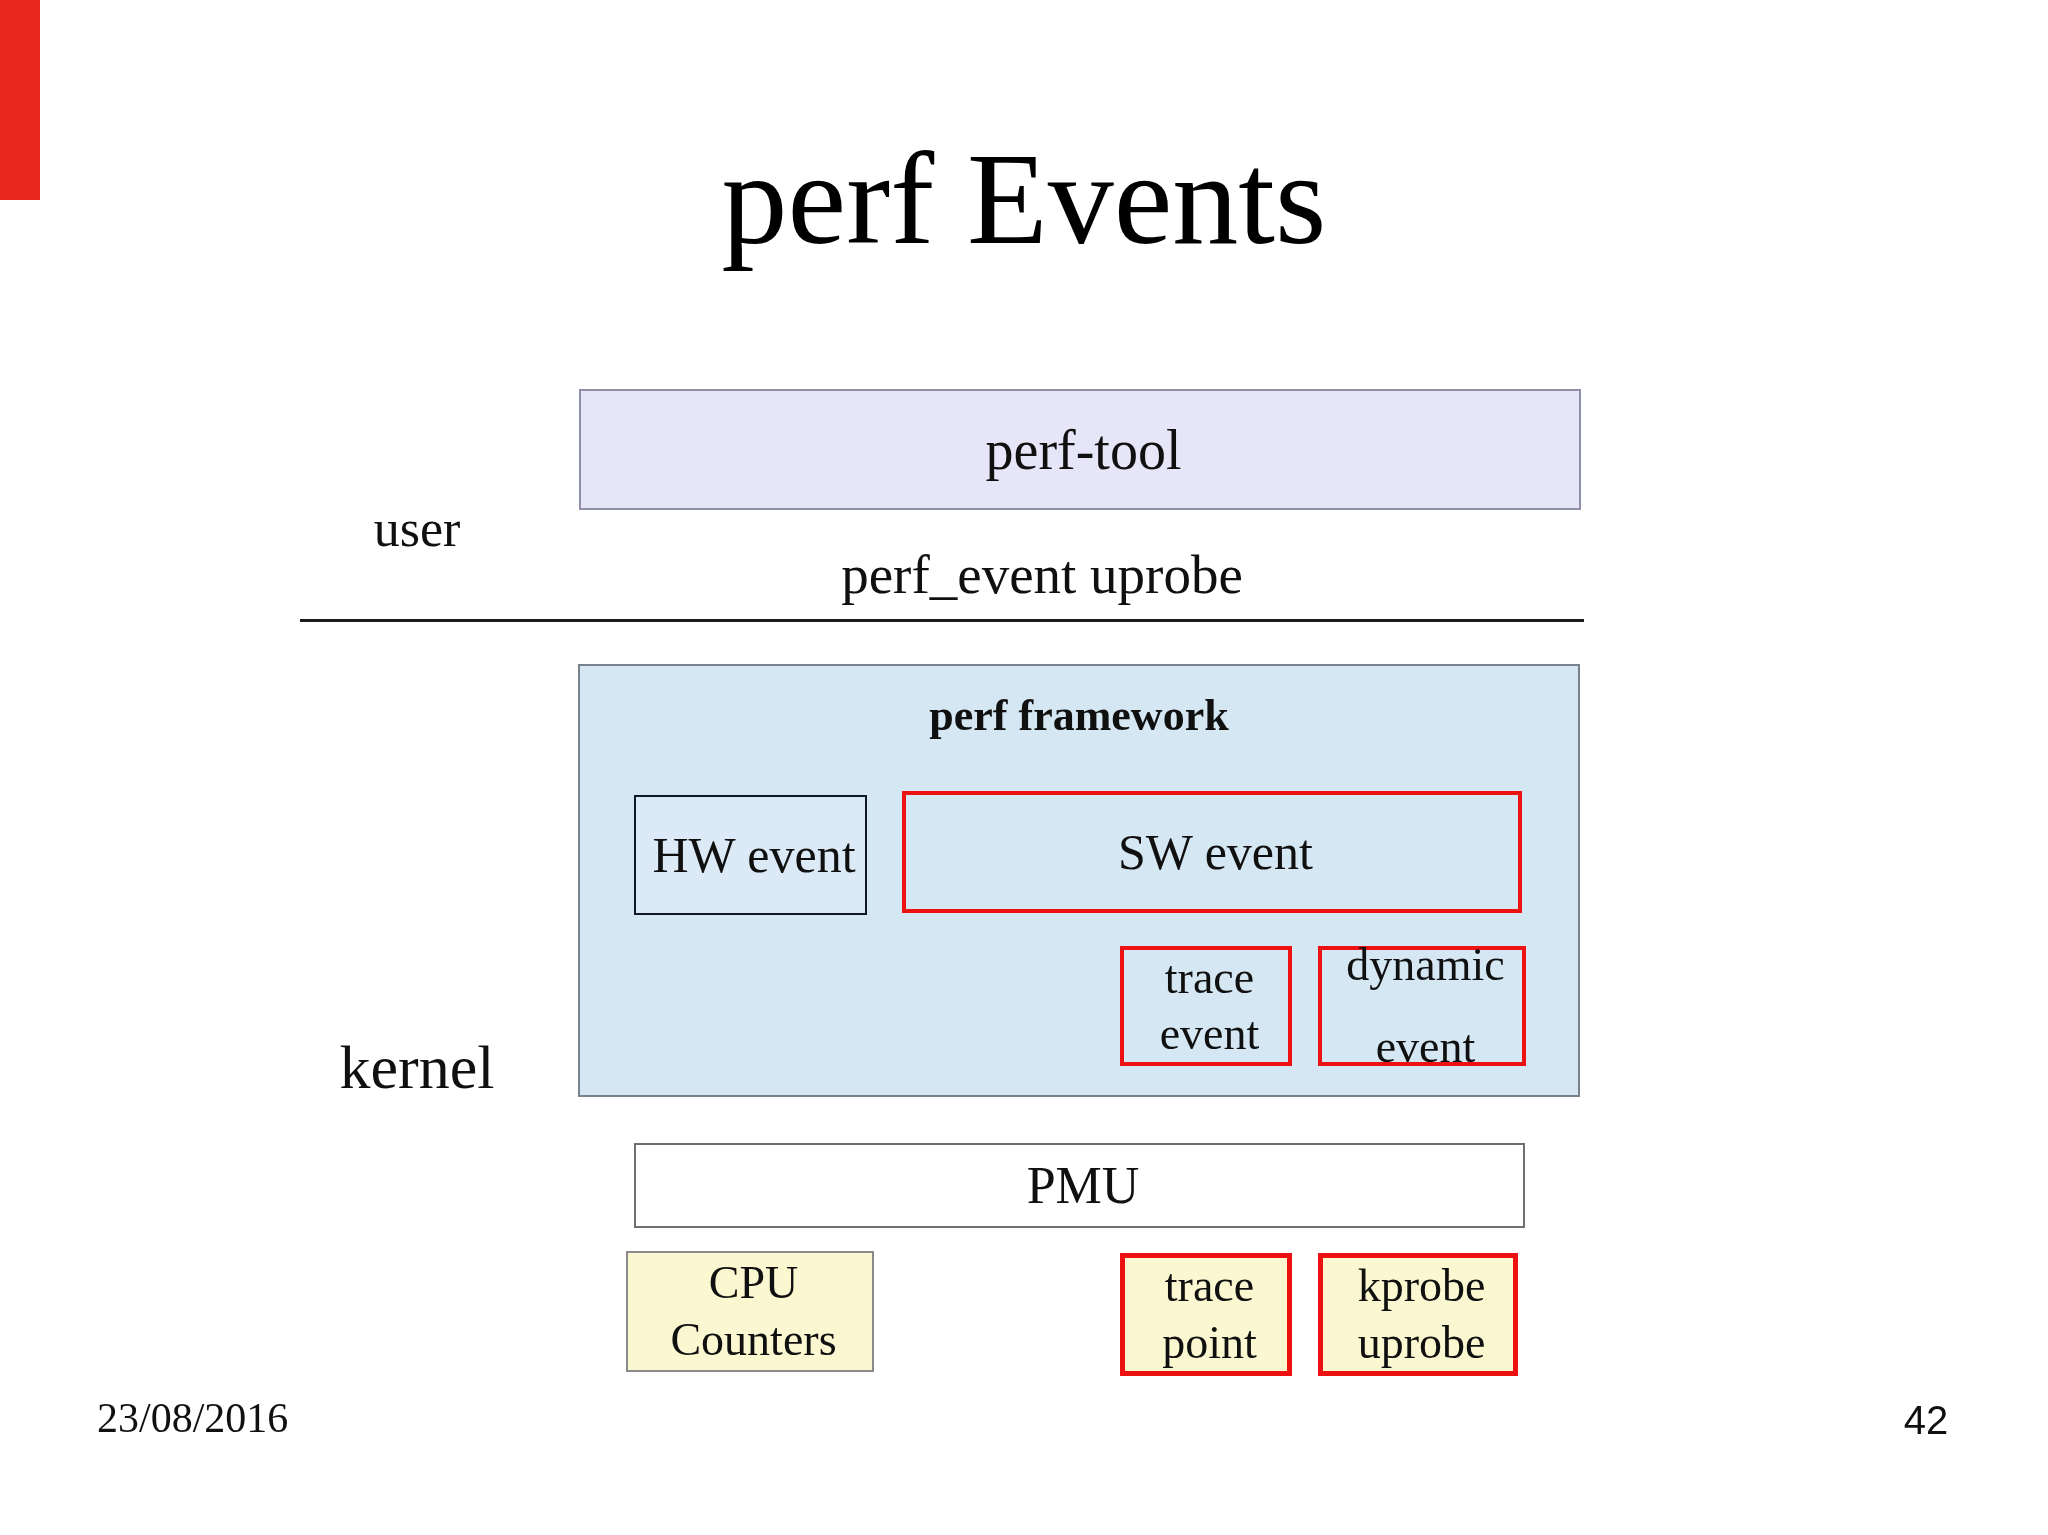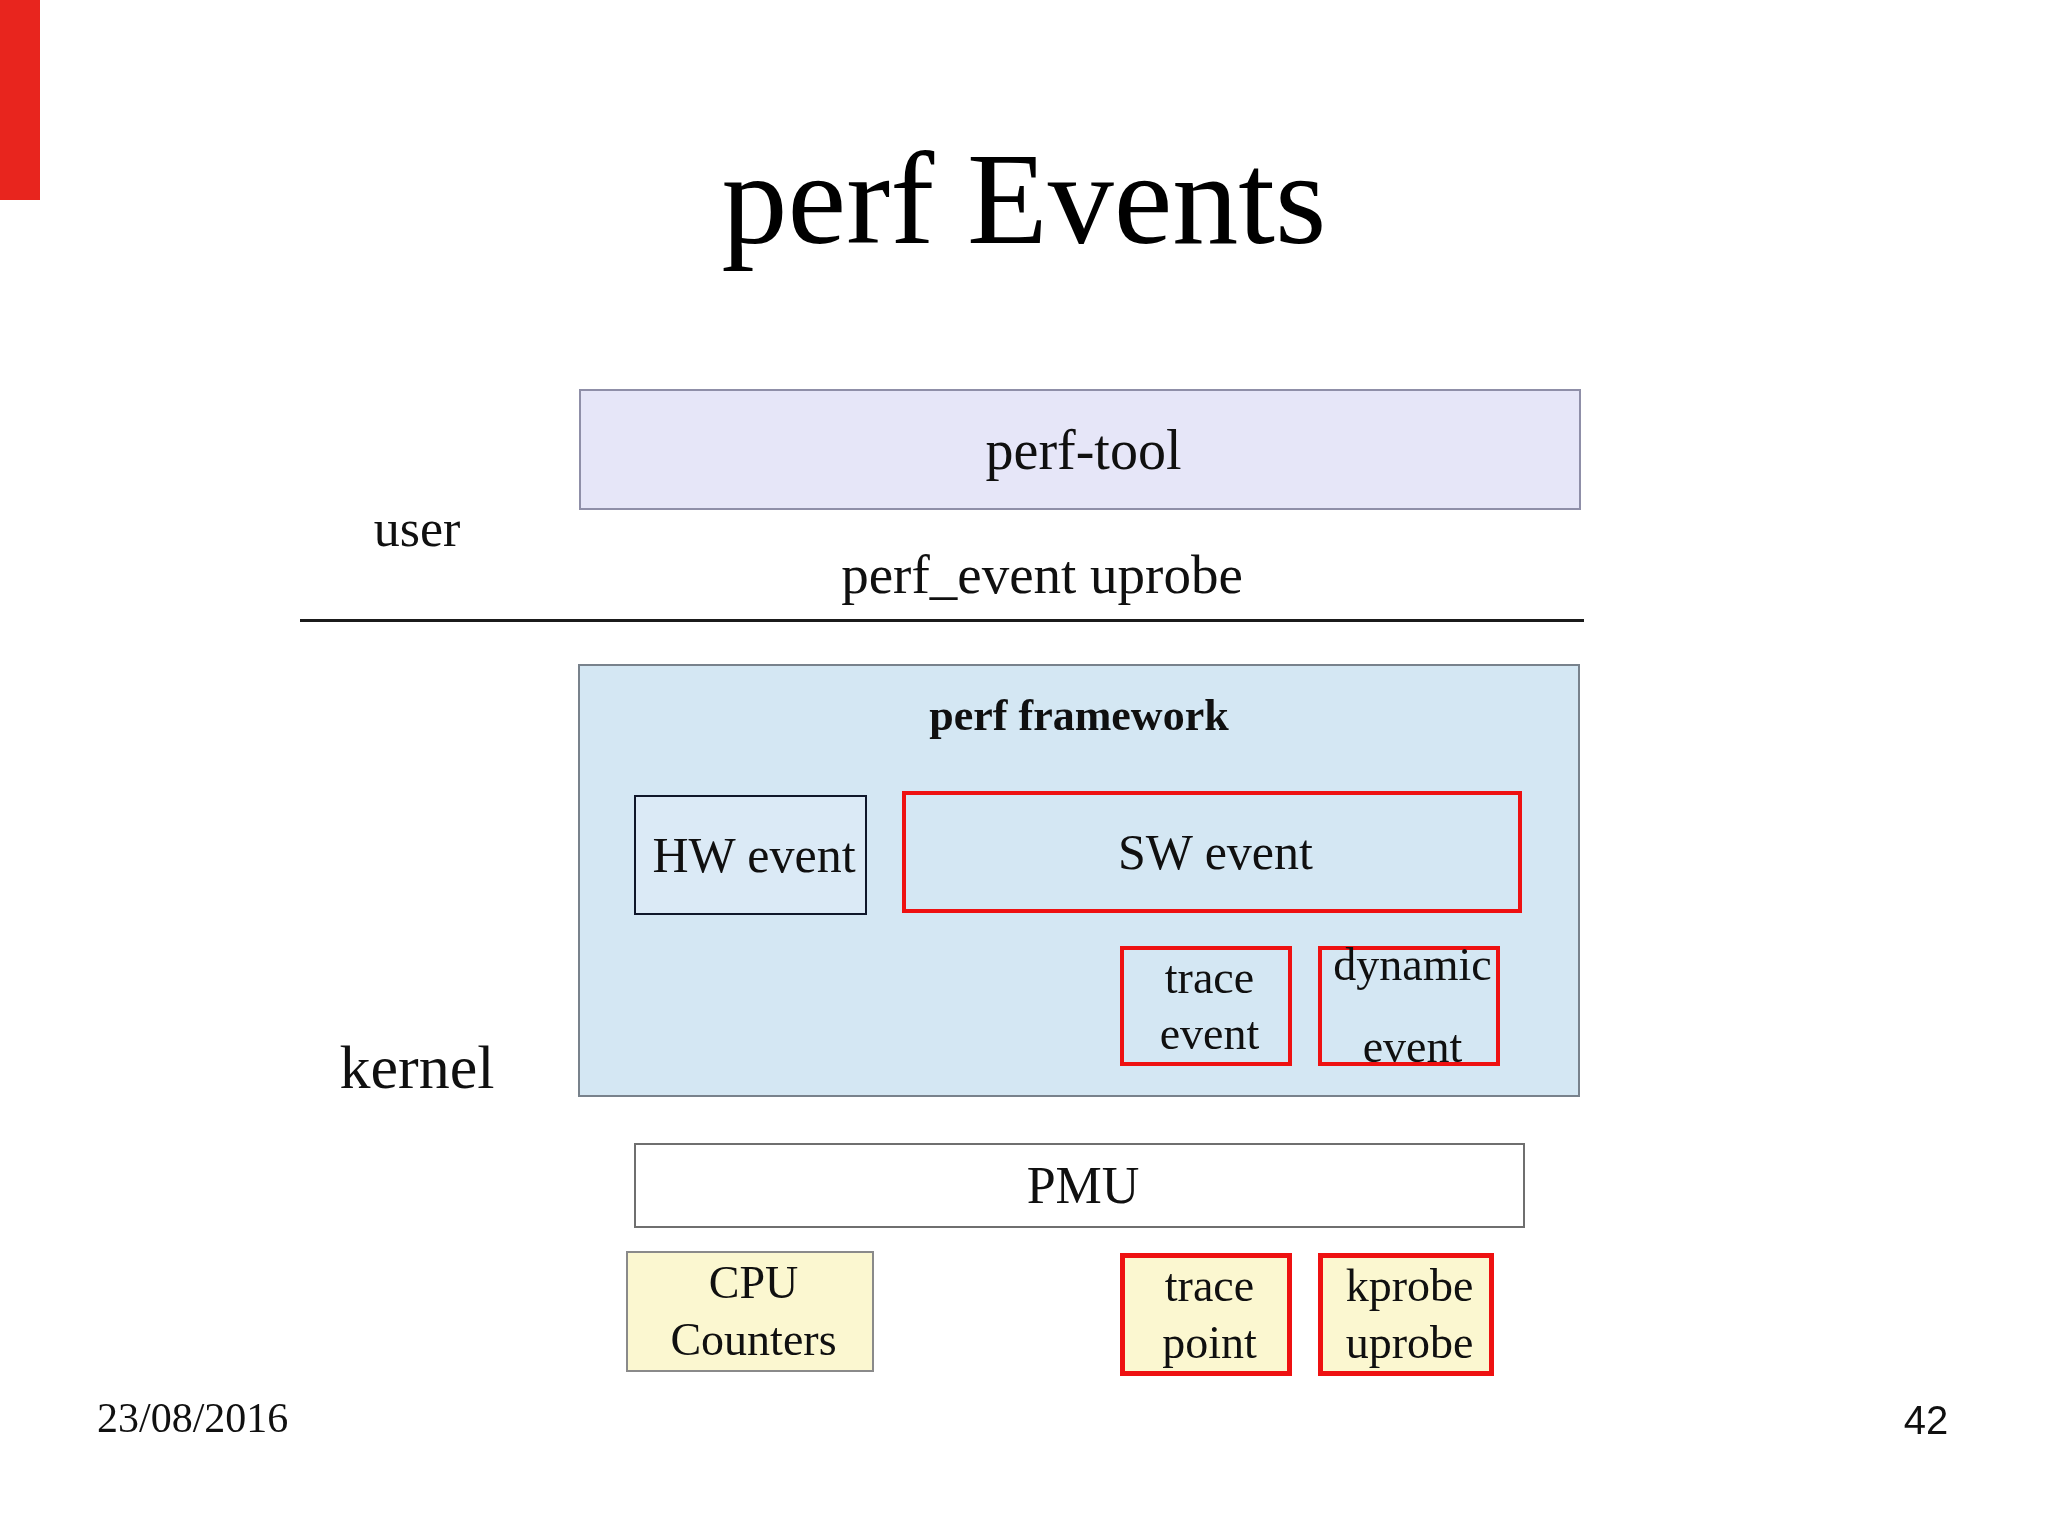--- a/index.html
+++ b/index.html
@@ -45,37 +45,37 @@
   }
   #sw-event-box {
     left:902px; top:791px; width:620px; height:122px;
     background:var(--blue-fill,#d4e7f3); border:4px solid var(--red-accent,#ee1111); font-size:50px;
   }
   #trace-event-box {
     left:1120px; top:946px; width:172px; height:120px;
     background:var(--blue-fill,#d4e7f3); border:4px solid var(--red-accent,#ee1111); font-size:46px;
   }
   #dynamic-event-box {
-    left:1318px; top:946px; width:182px; height:120px;
+    left:1318px; top:946px; width:208px; height:120px;
     background:var(--blue-fill,#d4e7f3); border:4px solid var(--red-accent,#ee1111); font-size:46px;gap:26px;
   }
   #pmu-box {
     left:634px; top:1143px; width:891px; height:85px;
     background:#ffffff; border:2px solid #6f6f6f; font-size:52px;
   }
   #cpu-counters-box {
     left:626px; top:1251px; width:248px; height:121px;
     background:var(--yellow-fill,#fbf7d0); border:2px solid #8a8a8a; font-size:46px;
   }
   #trace-point-box {
     left:1120px; top:1253px; width:172px; height:123px;
     background:var(--yellow-fill,#fbf7d0); border:5px solid var(--red-accent,#ee1111); font-size:46px;
   }
   #kprobe-uprobe-box {
-    left:1318px; top:1253px; width:176px; height:123px;
+    left:1318px; top:1253px; width:200px; height:123px;
     background:var(--yellow-fill,#fbf7d0); border:5px solid var(--red-accent,#ee1111); font-size:46px;
   }
   #slide-date { left:97px; top:1394px; font-size:42px; }
   #slide-page-number {
     left:1876px; top:1398px; width:100px; text-align:center; font-size:40px;
     font-family:"Liberation Sans","DejaVu Sans",sans-serif;
   }
 </style>
 </head>
 <body>

